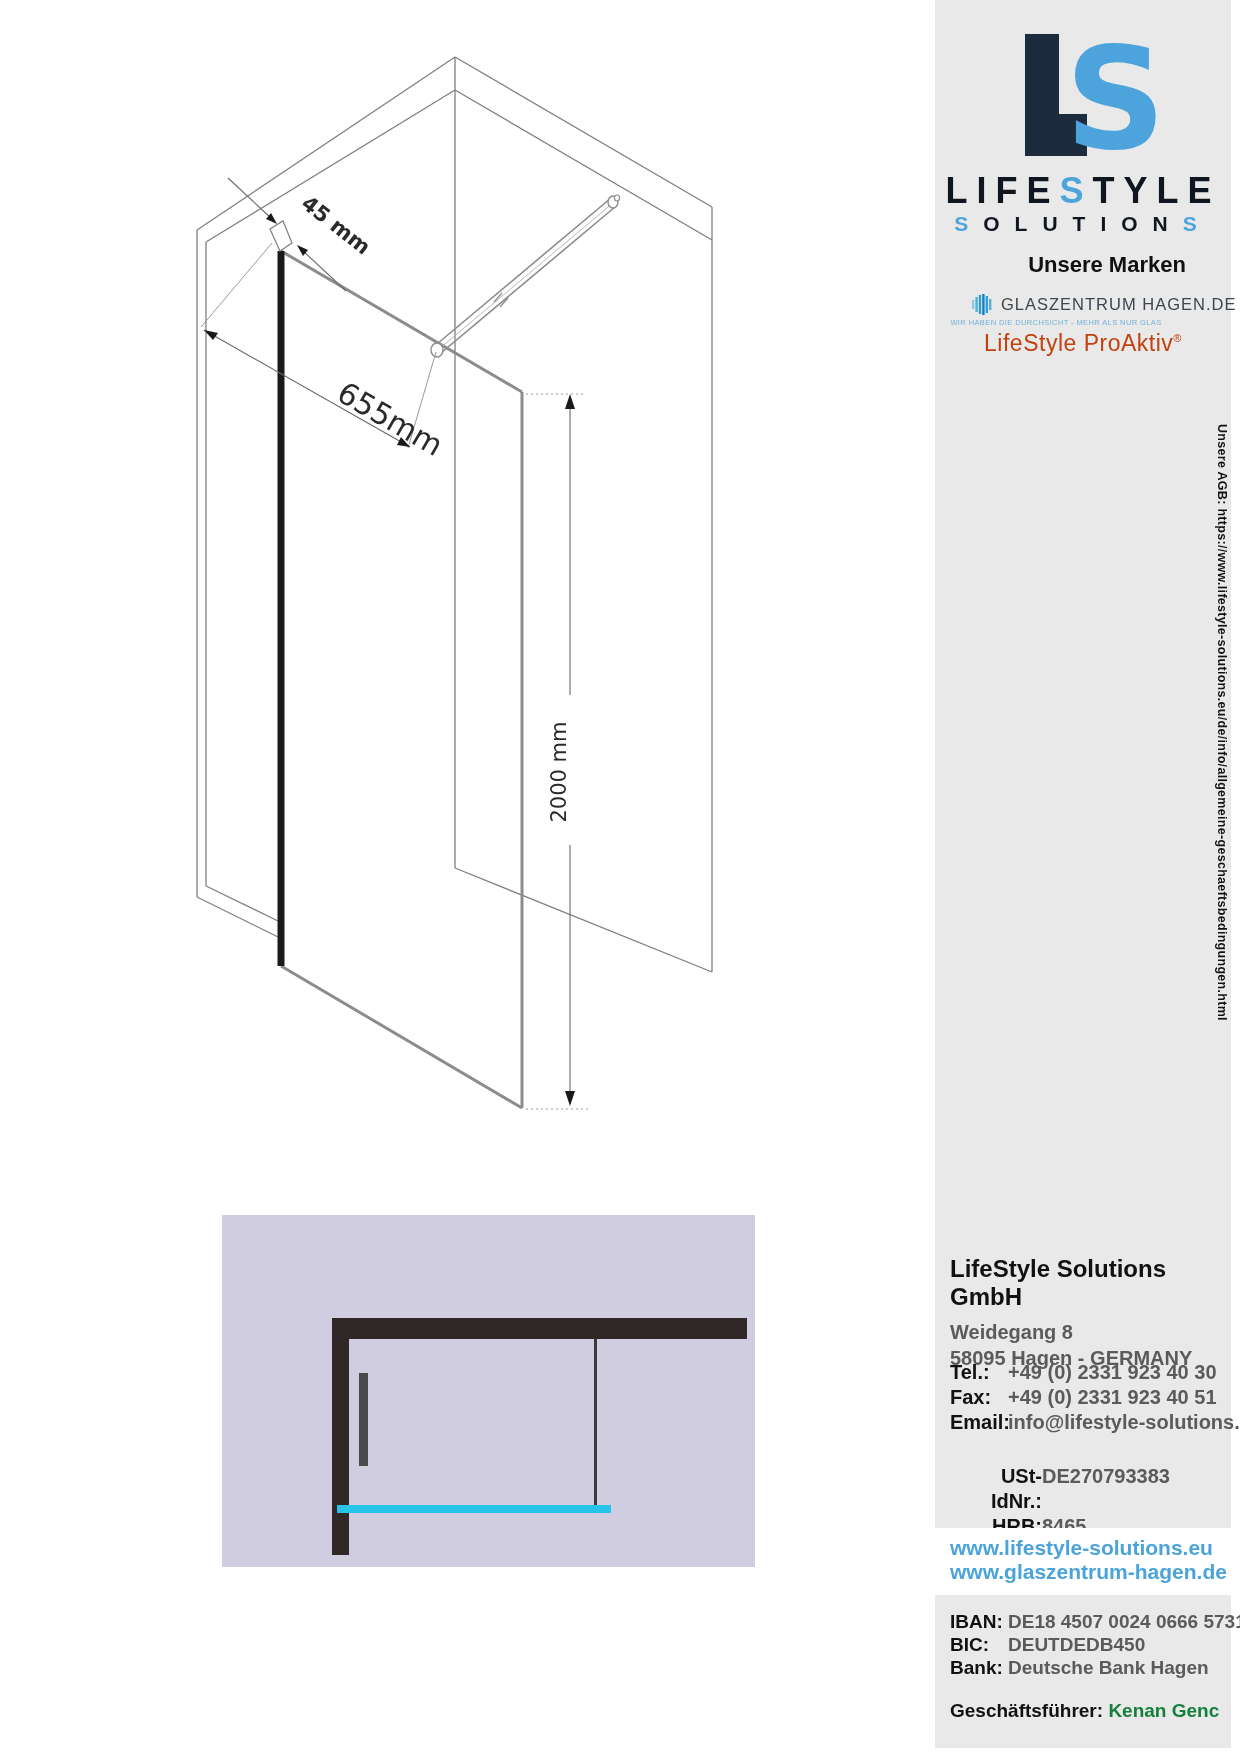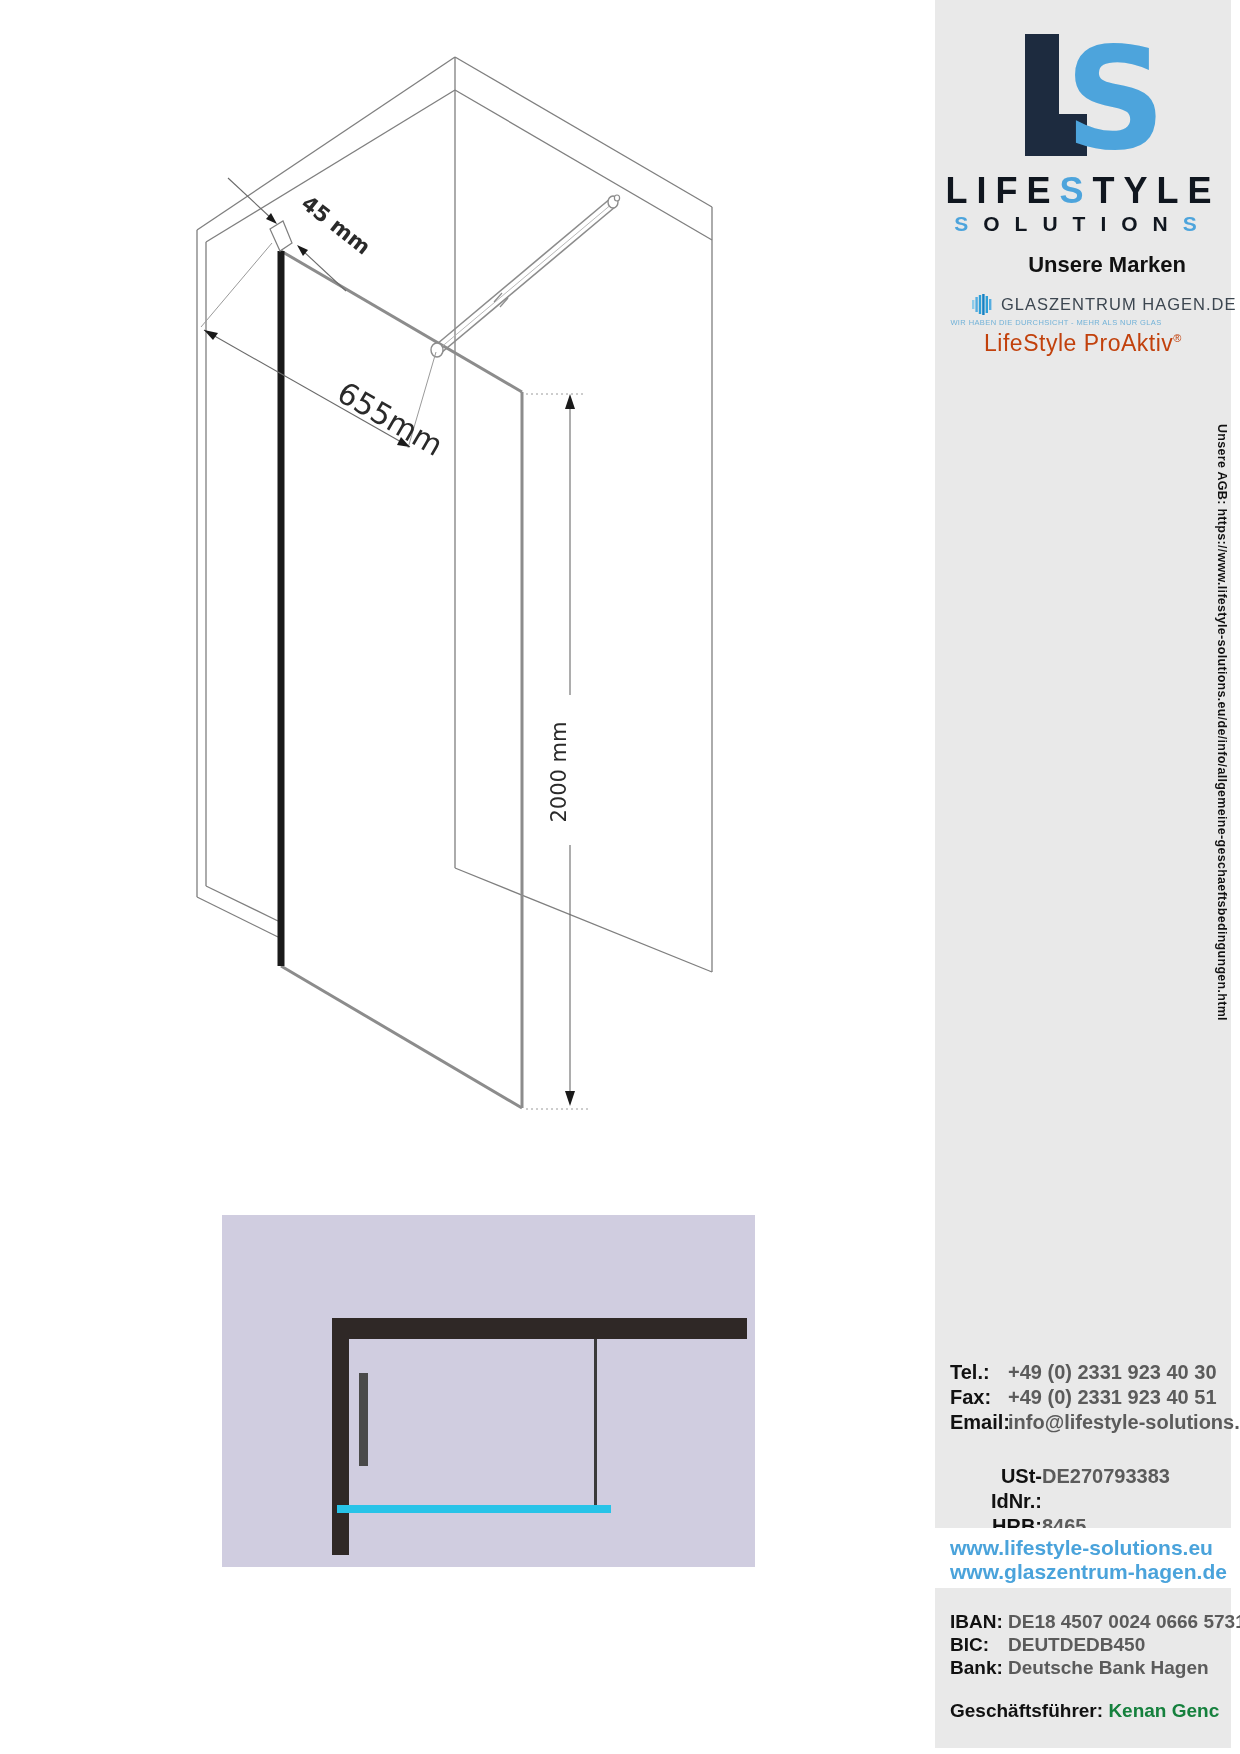--- a/index.html
+++ b/index.html
@@ -35,21 +35,21 @@
   .company-line{font-weight:bold;font-size:20px;line-height:26px;color:#5b5b5b;}
 
   .contact{position:absolute;left:15px;top:1360px;}
   .kv-row{display:flex;font-weight:bold;font-size:20px;line-height:25px;}
   .kv-row .k{color:#111;width:58px;flex:none;}
   .kv-row .v{color:#5b5b5b;white-space:nowrap;}
 
   .registration{position:absolute;left:15px;top:1464px;text-align:right;}
   .registration .k{width:92px;}
 
-  .websites-band{position:absolute;left:0;top:1528px;width:296px;height:60px;background:#fff;padding-top:8px;box-sizing:border-box;}
+  .websites-band{position:absolute;left:0;top:1528px;width:296px;height:67px;background:#fff;padding-top:8px;box-sizing:border-box;}
   .website-link{display:block;margin-left:15px;font-weight:bold;font-size:21px;line-height:24px;
                 color:#4aa3db;text-decoration:none;}
 
   .bank-block{position:absolute;left:15px;top:1610px;}
   .bank-block .kv-row{font-size:19px;line-height:23px;}
   .bank-block .k{width:58px;}
 
   .ceo-block{position:absolute;left:15px;top:1700px;font-weight:bold;font-size:19px;}
   .ceo-block .k{color:#111;}
   .ceo-block .v{color:#15803d;}
@@ -158,20 +158,25 @@
       <rect x="8.8" y="3" width="2.4" height="19" fill="#2d9fd8"></rect>
       <rect x="12.2" y="2" width="2.4" height="21" fill="#1581c4"></rect>
       <rect x="15.6" y="4" width="2.4" height="17" fill="#2d9fd8"></rect>
       <rect x="19" y="7" width="2.4" height="11" fill="#55ade0"></rect>
     </svg>
     <span class="glaszentrum-name">GLASZENTRUM HAGEN.DE</span>
   </div>
   <div class="glaszentrum-tagline">WIR HABEN DIE DURCHSICHT - MEHR ALS NUR GLAS</div>
   <div class="proaktiv"><span>LifeStyle ProAktiv</span><sup>®</sup></div>
 
+  <div class="company">
+    <div class="company-name">LifeStyle Solutions GmbH</div>
+    <div class="company-line">Weidegang 8</div>
+    <div class="company-line">58095 Hagen - GERMANY</div>
+  </div>
 
   <div class="contact">
     <div class="kv-row">
       <span class="k">Tel.:</span>
       <span class="v">+49 (0) 2331 923 40 30</span>
     </div>
     <div class="kv-row">
       <span class="k">Fax:</span>
       <span class="v">+49 (0) 2331 923 40 51</span>
     </div>

